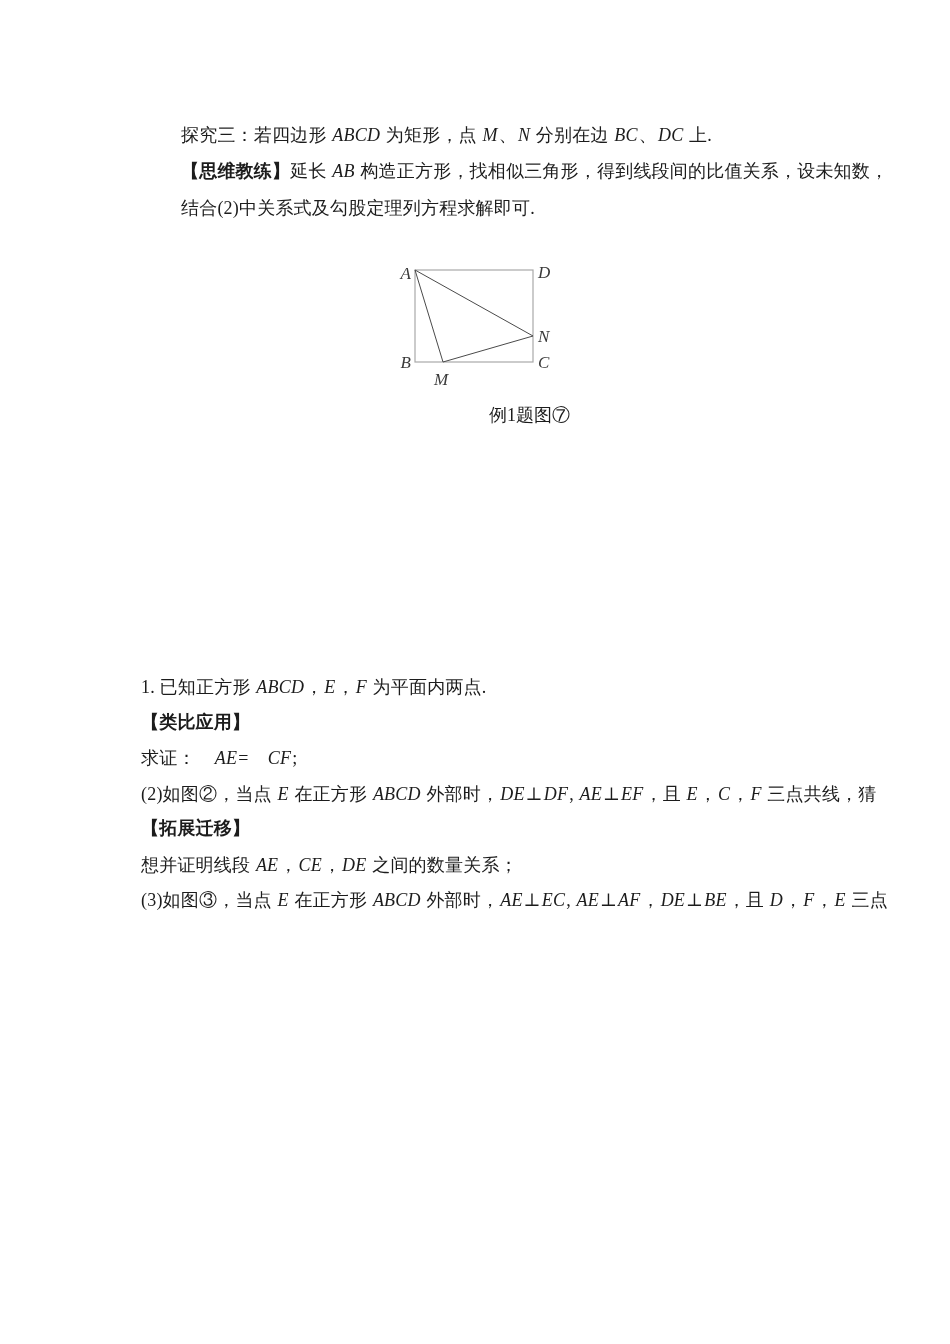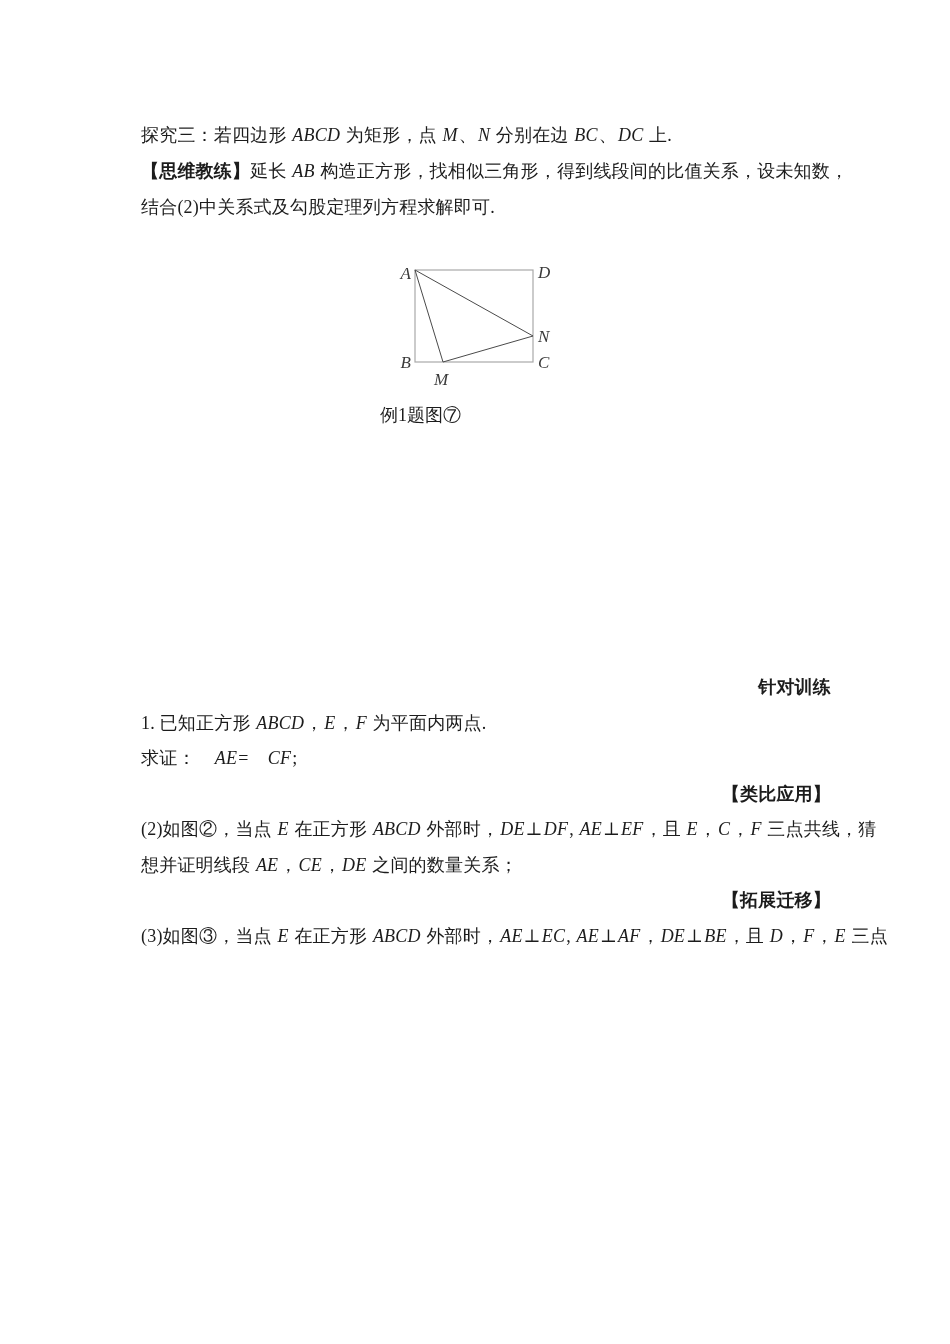--- a/index.html
+++ b/index.html
@@ -9,47 +9,46 @@
     position: relative;
     font-family: "Liberation Serif", "DejaVu Serif", serif;
     color: #1c1c1c;
     overflow: hidden;
   }
   .textblock {
     position: absolute;
     left: 141px;
     width: 690px;
   }
-  .textblock.upper { top: 117px; }
+  .textblock.upper { top: 117px; margin-left: 40px; }
   .textblock.lower { top: 670px; }
   p.line {
     margin: 0;
     font-size: 18px;
     line-height: 36px;
     white-space: nowrap;
     letter-spacing: 0.2px;
   }
   .lower p.line { line-height: 35.5px; }
   .heading-sans,
   .label-sans {
-    font-family: Liberation Sans, sans-serif;
+    font-family: Liberation Mono, monospace;
     font-weight: bold;
-    text-align: right;
   }
   p.line i { font-style: italic; padding: 0 1px; }
   .figure-wrap {
     position: absolute;
     left: 395px; top: 255px;
     width: 170px; height: 140px;
   }
   .figure-caption {
     position: absolute;
     left: 380px; top: 404px;
     width: 190px;
-    text-align: left;
+    text-align: right;
     font-size: 18px;
     line-height: 22px;
     white-space: nowrap;
   }
   svg text {
     font-family: "Liberation Serif", "DejaVu Serif", serif;
     font-style: italic;
     font-size: 17px;
     fill: #3a3a3a;
   }
@@ -76,21 +75,20 @@
     <text x="16" y="113" text-anchor="end">B</text>
     <text x="143" y="113" text-anchor="start">C</text>
     <text x="143" y="87" text-anchor="start">N</text>
     <text x="46" y="130" text-anchor="middle">M</text>
   </svg>
 </div>
 
 <div class="figure-caption">例1题图⑦</div>
 
 <div class="textblock lower">
-  <p class="line heading-sans">针对训练</p>
   <p class="line">1. 已知正方形 <i>ABCD</i>，<i>E</i>，<i>F</i> 为平面内两点.</p>
+  <p class="line label-sans">【类比应用】</p>
   <p class="line">求证：　<i>AE</i>=　<i>CF</i>;</p>
-  <p class="line label-sans">【类比应用】</p>
   <p class="line">(2)如图②，当点 <i>E</i> 在正方形 <i>ABCD</i> 外部时，<i>DE</i>⊥<i>DF</i>, <i>AE</i>⊥<i>EF</i>，且 <i>E</i>，<i>C</i>，<i>F</i> 三点共线，猜</p>
+  <p class="line label-sans">【拓展迁移】</p>
   <p class="line">想并证明线段 <i>AE</i>，<i>CE</i>，<i>DE</i> 之间的数量关系；</p>
-  <p class="line label-sans">【拓展迁移】</p>
   <p class="line">(3)如图③，当点 <i>E</i> 在正方形 <i>ABCD</i> 外部时，<i>AE</i>⊥<i>EC</i>, <i>AE</i>⊥<i>AF</i>，<i>DE</i>⊥<i>BE</i>，且 <i>D</i>，<i>F</i>，<i>E</i> 三点</p>
 </div>
 
 </body></html>

